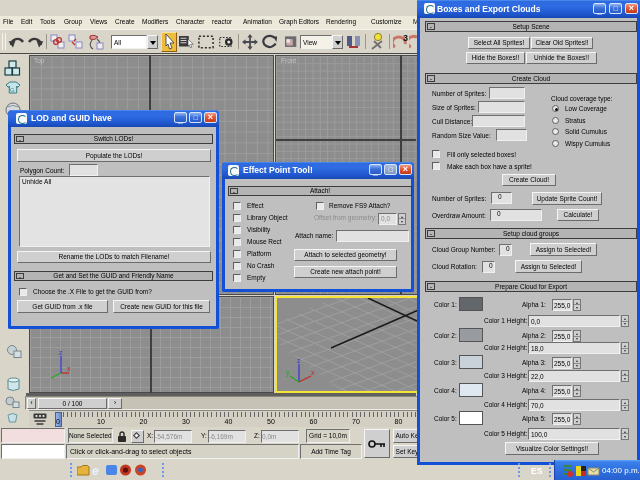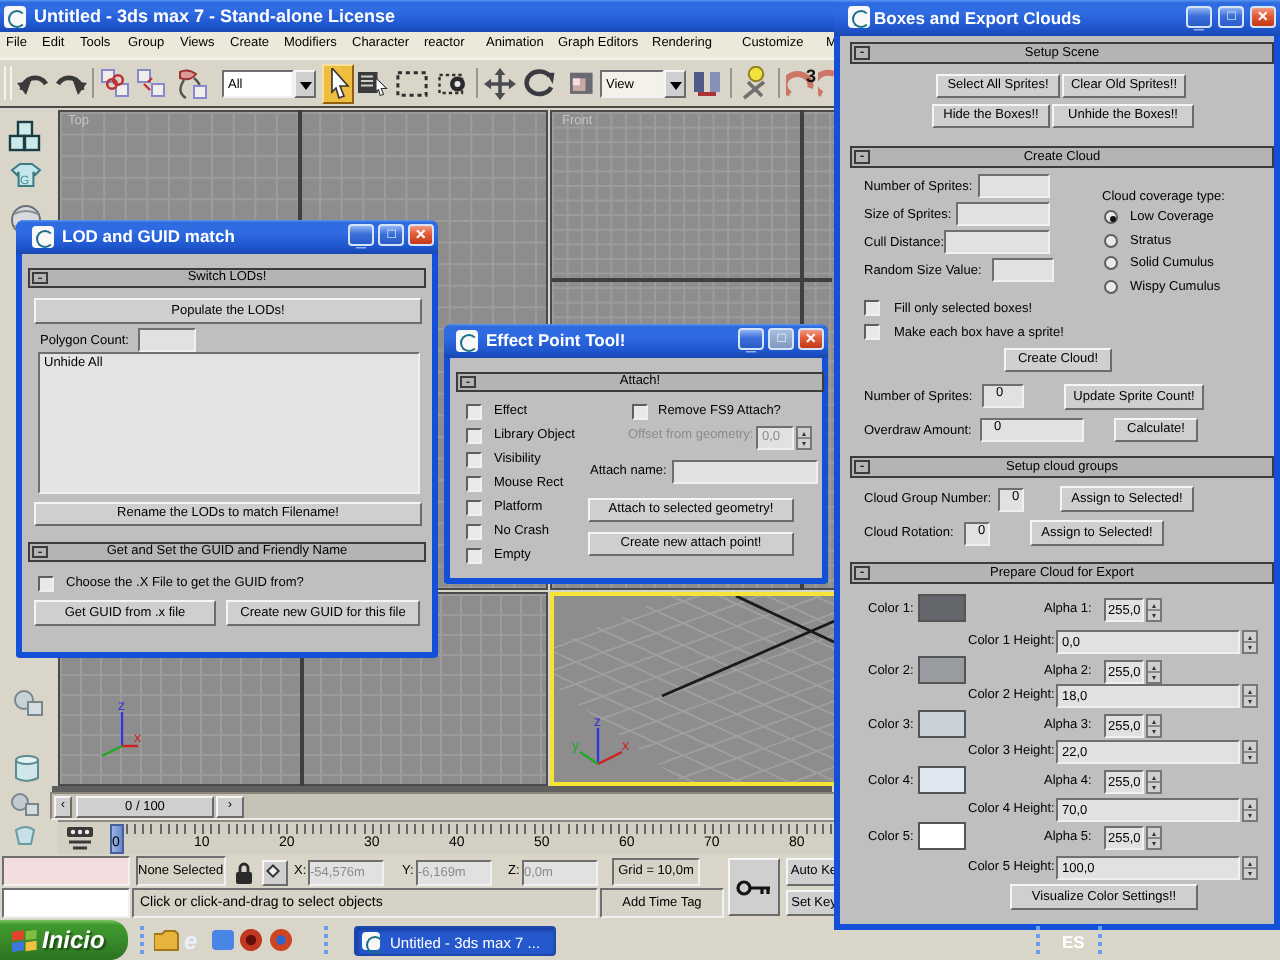--- a/index.html
+++ b/index.html
@@ -29,24 +29,20 @@
  background-size:10px 10px;}
 .vplbl{position:absolute;font-size:6.5px;color:#c4c4c4;}
 .mxicon{position:absolute;width:11px;height:11px;background:#f8f8f8;border-radius:2px;}
 .mxicon:after{content:"";position:absolute;left:2px;top:2px;width:7px;height:7px;border-radius:50%;border:1.6px solid #1a6f8a;border-right-color:transparent;}
 .menu-i{position:absolute;top:2px;font-size:6.5px;color:#000;}
 .ticon{position:absolute;}
 </style></head>
 <body>
 <div id="screen">
 
-<div class="abs xptb" style="left:0;top:0;width:640px;height:16px;">
-  <div class="mxicon" style="left:2px;top:3px;"></div>
-  <div class="abs" style="left:17px;top:3px;font-size:9px;">Untitled - 3ds max 7  - Stand-alone License</div>
-</div>
 
 <div class="abs" style="left:0;top:16px;width:640px;height:13px;background:#ece8da;">
     <span class="menu-i" style="left:3px;">File</span>
   <span class="menu-i" style="left:21px;">Edit</span>
   <span class="menu-i" style="left:40px;">Tools</span>
   <span class="menu-i" style="left:64px;">Group</span>
   <span class="menu-i" style="left:90px;">Views</span>
   <span class="menu-i" style="left:115px;">Create</span>
   <span class="menu-i" style="left:142px;">Modifiers</span>
   <span class="menu-i" style="left:176px;">Character</span>
@@ -476,21 +472,21 @@
     <circle cx="4" cy="5" r="3" fill="none" stroke="#111" stroke-width="1.6"></circle>
     <path d="M7 5 h10 M13 5 v3 M16 5 v3" stroke="#111" stroke-width="1.6"></path>
   </svg>
   <div class="b3" style="left:393px;top:2px;width:28px;height:14px;line-height:12px;">Auto Ke</div>
   <div class="b3" style="left:393px;top:18px;width:28px;height:13px;line-height:11px;">Set Key</div>
 </div>
 
 <div class="dlg" id="lod" style="left:8px;top:110px;width:211px;height:219px;">
   <div class="dtb">
         <div class="mxicon" style="left:8px;top:3px;"></div>
-        <span style="left:23px;">LOD and GUID match</span>
+        <span style="left:23px;">LOD and GUID have</span>
     <div class="tbtn" style="right:32px;top:2px;"></div>
     <div class="tbtn" style="right:17px;top:2px;"></div>
     <div class="tbtn cl" style="right:2px;top:2px;"></div>
     <div class="glyph" style="right:36px;top:6px;">_</div>
     <div class="glyph" style="right:21px;top:3px;font-size:7px;">□</div>
     <div class="glyph" style="right:6px;top:3px;">×</div>
   </div>
   <div class="roll" style="left:3px;top:24px;width:199px;height:10px;"><i>-</i>Switch LODs!</div>
   <div class="b3" style="left:6px;top:39px;width:194px;height:13px;line-height:11px;">Populate the LODs!</div>
   <div class="lbl" style="left:9px;top:57px;">Polygon Count:</div>
@@ -633,43 +629,42 @@
         <div class="f3" style="left:132px;top:413px;width:20px;height:12px;line-height:11px;padding-left:1px;">255,0</div>
         <div class="sp" style="left:153px;top:413px;height:12px;"></div>
         <div class="lbl" style="left:64px;top:430px;">Color 5 Height:</div>
         <div class="f3" style="left:108px;top:428px;width:92px;height:12px;line-height:11px;padding-left:2px;">100,0</div>
         <div class="sp" style="left:201px;top:428px;height:12px;"></div>
       </div>
   <div class="b3" style="left:85px;top:442px;width:94px;height:13px;line-height:11px;">Visualize Color Settings!!</div>
 </div>
 
 <div id="taskbar" class="abs" style="left:0;top:460px;width:640px;height:20px;background:linear-gradient(180deg,#77aaf8 0%,#3a74e8 10%,#2763dd 45%,#1d4fc8 85%,#255c8 100%);z-index:50;">
-  <div class="abs" style="left:0;top:0;width:64px;height:20px;border-radius:0 9px 9px 0;background:linear-gradient(180deg,#7bc464 0%,#3f9a2c 12%,#38892a 55%,#2d7221 100%);color:#fff;font-weight:bold;font-style:italic;font-size:12px;">
-    <span style="position:absolute;left:21px;top:3px;text-shadow:1px 1px 1px #1a4a10;">Inicio</span>
-    <svg style="position:absolute;left:6px;top:5px;" width="13" height="12" viewBox="0 0 13 12">
-      <rect x="0" y="1" width="6" height="4.5" fill="#e0452c" transform="skewY(-8)"></rect>
-      <rect x="6.8" y="1.6" width="5.5" height="4.5" fill="#7fbe3e" transform="skewY(-8)"></rect>
-      <rect x="0" y="6.5" width="6" height="4.5" fill="#3f77e0" transform="skewY(-8)"></rect>
-      <rect x="6.8" y="7.1" width="5.5" height="4.5" fill="#f3c03e" transform="skewY(-8)"></rect>
-    </svg>
-  </div>
   <div class="abs" style="left:70px;top:3px;width:2px;height:14px;background:repeating-linear-gradient(#6a9aef 0 2px,transparent 2px 4px);"></div>
   <svg class="abs" style="left:77px;top:4px;" width="72" height="12" viewBox="0 0 72 12">
     <path d="M0 3 h4 l1.5 -1.5 h5 L12 3 v8 h-12 Z" fill="#e8b33c" stroke="#a07818"></path>
     <text x="15" y="10.5" font-size="12" font-style="italic" font-weight="bold" fill="#e8f2ff">e</text>
     <rect x="29" y="1" width="11" height="10" rx="2" fill="#4a86e8"></rect>
     <circle cx="48.5" cy="6" r="5.5" fill="#c03820"></circle>
         <circle cx="48.5" cy="6" r="2.6" fill="#601008"></circle>
     <circle cx="63.5" cy="6" r="5.5" fill="#d8d8d8"></circle>
     <path d="M63.5 0.5 a5.5 5.5 0 0 1 0 11 a2.6 2.6 0 0 1 0 -11" fill="#cc4422"></path>
     <circle cx="63.5" cy="6" r="2.4" fill="#2a66cc"></circle>
   </svg>
   <div class="abs" style="left:162px;top:3px;width:2px;height:14px;background:repeating-linear-gradient(#6a9aef 0 2px,transparent 2px 4px);"></div>
-  <div class="abs" style="left:177px;top:3px;width:101px;height:15px;background:#2458cc;border-radius:2px;border:1px solid #1e48b0;color:#fff;font-size:7.5px;box-shadow:inset 1px 1px 2px #153898;">
-    <div class="mxicon" style="left:3px;top:2px;width:9px;height:9px;"></div>
-    <span style="position:absolute;left:17px;top:3px;">Untitled - 3ds max 7  ...</span>
-  </div>
   <div class="abs" style="left:518px;top:3px;width:2px;height:14px;background:repeating-linear-gradient(#6a9aef 0 2px,transparent 2px 4px);"></div>
   <div class="abs" style="left:531px;top:6px;color:#fff;font-size:8.5px;font-weight:bold;">ES</div>
   <div class="abs" style="left:549px;top:3px;width:2px;height:14px;background:repeating-linear-gradient(#6a9aef 0 2px,transparent 2px 4px);"></div>
+  <div class="abs" style="left:554px;top:0;width:86px;height:20px;background:linear-gradient(180deg,#62a4f8 0%,#3a80ea 10%,#2f6fde 50%,#2760d0 100%);border-left:1px solid #1a45b0;">
+    <svg class="abs" style="left:6px;top:5px;" width="45" height="12" viewBox="0 0 45 12">
+      <path d="M2 1 l8 0 M2 5 l8 0 M2 9 l8 0" stroke="#3c8838" stroke-width="2"></path>
+      <circle cx="9" cy="9" r="3" fill="#d03030"></circle>
+      <rect x="15" y="1" width="5" height="10" fill="#e8d820"></rect>
+      <rect x="20" y="1" width="5" height="5" fill="#222"></rect>
+      <rect x="20" y="6" width="5" height="5" fill="#c03020"></rect>
+      <path d="M27 3 h11 v7 h-11 Z" fill="#e8e0a0" stroke="#887"></path>
+      <path d="M27 3 l5.5 4 l5.5 -4" fill="none" stroke="#887"></path>
+    </svg>
+    <div class="abs" style="left:47px;top:6px;color:#fff;font-size:8px;">04:00 p.m.</div>
+  </div>
 </div>
 
 </div>
 
 </body></html>

